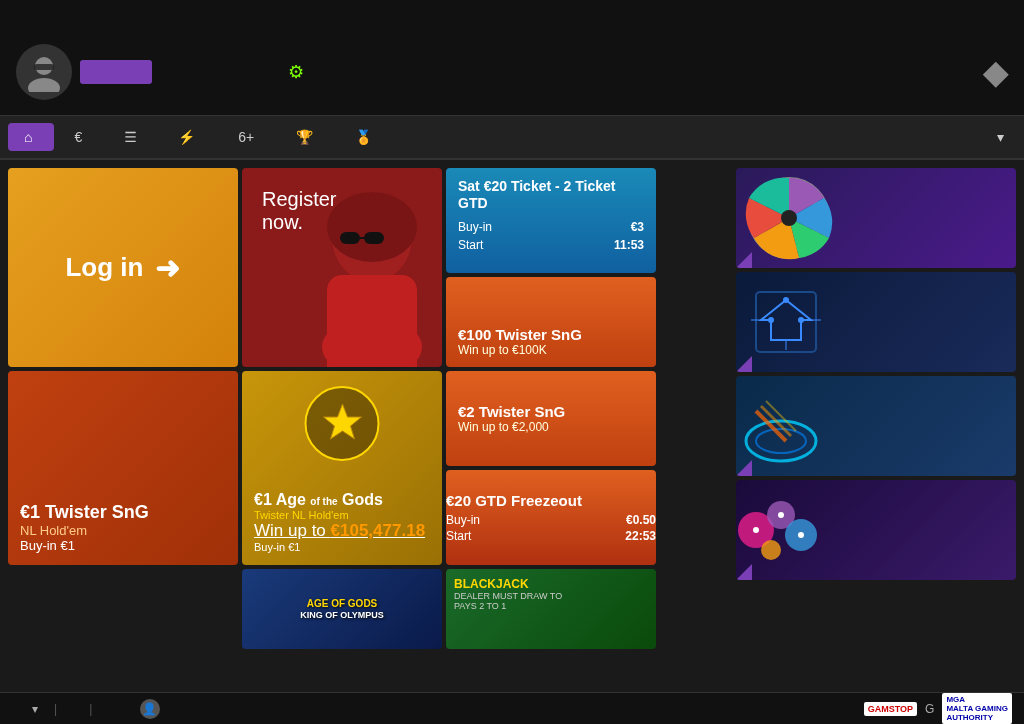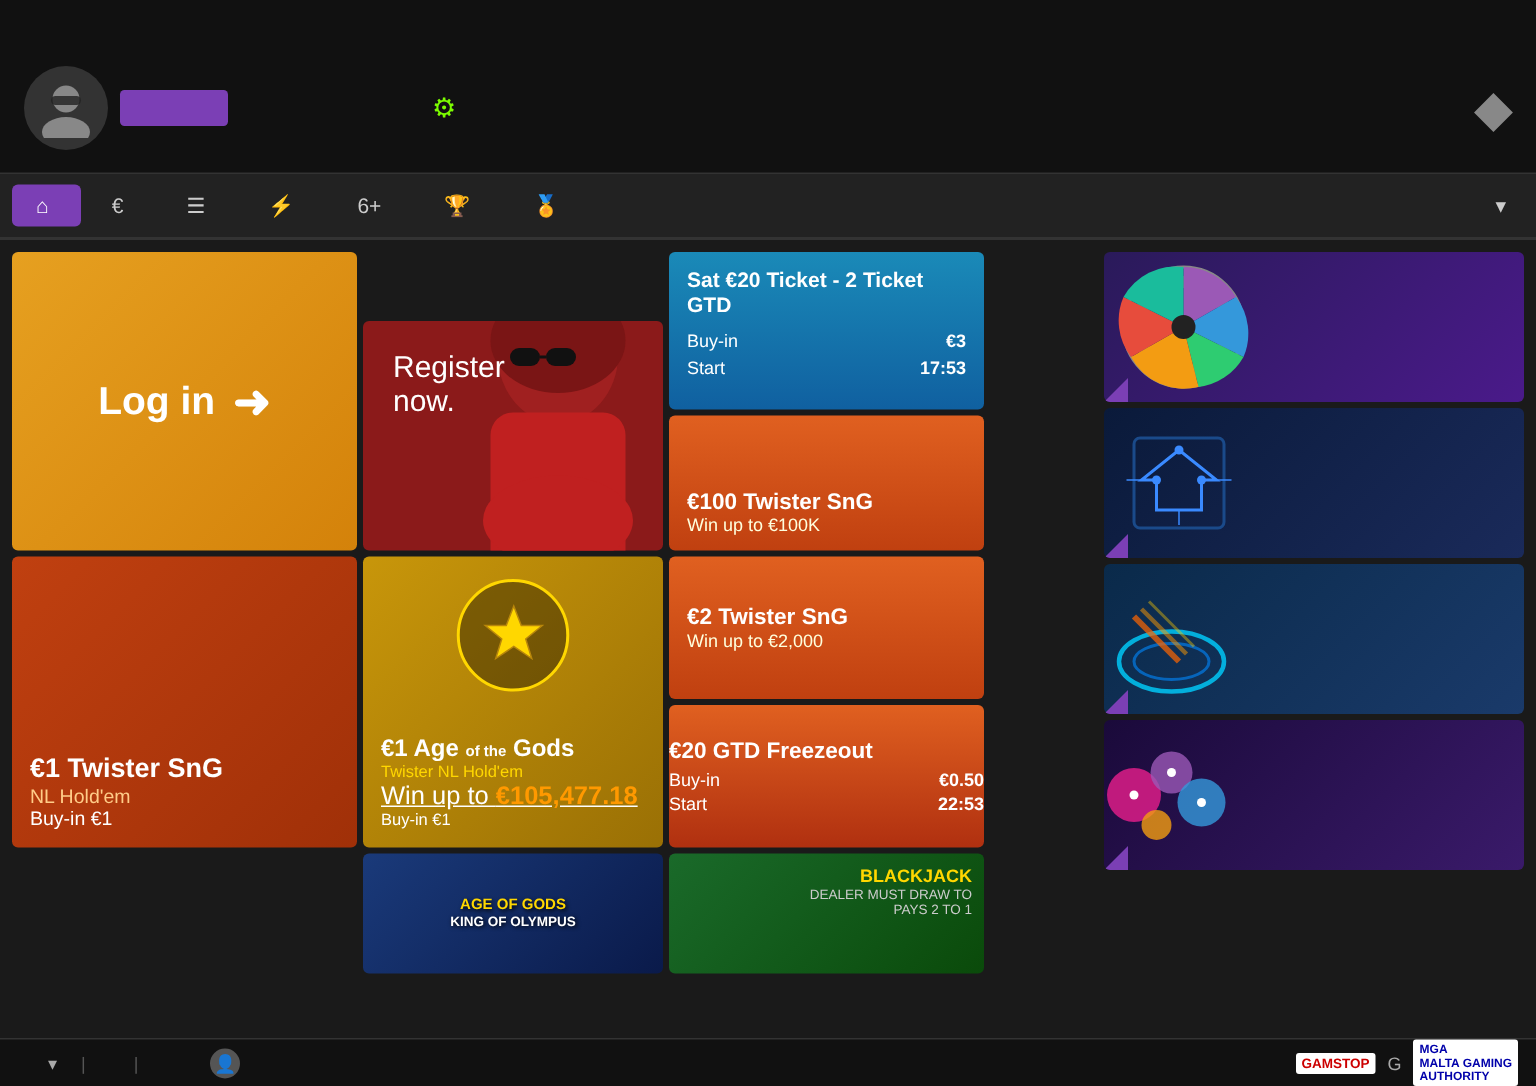--- a/index.html
+++ b/index.html
@@ -341,41 +341,41 @@
     <span>▾</span>
   </div>
 </div>
 
 <div id="main">
   <div id="left-grid" style="grid-template-rows: 105px 90px 95px 95px 80px;">
       <div class="card" id="card-login" style="background: linear-gradient(135deg, rgb(230, 160, 32), rgb(212, 130, 10)); display: flex; align-items: center; justify-content: center; font-size: 26px; font-weight: bold; color: rgb(255, 255, 255); gap: 12px; grid-area: 1 / 1 / 3;">
         <span>Log in</span>
         <span style="font-size:30px;">➜</span>
       </div>
-      <div class="card" id="card-register" style="background: rgb(139, 26, 26); position: relative; overflow: hidden; grid-area: 1 / 2 / 3; margin-top: 46px;">
+      <div class="card" id="card-register" style="background: rgb(139, 26, 26); position: relative; overflow: hidden; grid-area: 1 / 2 / 3;">
     <span style="position:absolute;top:20px;left:20px;font-size:20px;color:#fff;z-index:2;">Register<br>now.</span>
     <svg width="200" height="200" viewBox="0 0 200 200" style="position:absolute;right:-10px;bottom:-10px;">
       <ellipse cx="120" cy="60" rx="40" ry="45" fill="#a02020"></ellipse>
       <ellipse cx="120" cy="50" rx="45" ry="35" fill="#7a1515"></ellipse>
       <rect x="88" y="55" width="20" height="12" rx="6" fill="#111"></rect>
       <rect x="112" y="55" width="20" height="12" rx="6" fill="#111"></rect>
       <line x1="108" y1="61" x2="112" y2="61" stroke="#111" stroke-width="2"></line>
       <rect x="75" y="98" width="90" height="110" rx="15" fill="#c02020"></rect>
       <ellipse cx="120" cy="170" rx="50" ry="30" fill="#c02020"></ellipse>
     </svg>
   </div>
       <div class="card" style="background: linear-gradient(rgb(26, 138, 184), rgb(16, 96, 160)); padding: 10px 12px; display: flex; flex-direction: column; grid-area: 1 / 3;">
     <div style="font-size:14px;font-weight:bold;line-height:1.2;">Sat €20 Ticket - 2 Ticket GTD</div>
     <div style="display:flex;justify-content:space-between;font-size:12px;margin-top:8px;">
           <span>Buy-in</span>
           <span style="font-weight:bold;">€3</span>
         </div>
     <div style="display:flex;justify-content:space-between;font-size:12px;margin-top:4px;">
           <span>Start</span>
-          <span style="font-weight:bold;">17:53</span>
+          <span style="font-weight:bold;">11:53</span>
         </div>
   </div>
       <div class="card" style="background: linear-gradient(rgb(224, 96, 32), rgb(192, 64, 16)); padding: 10px 12px; display: flex; flex-direction: column; justify-content: flex-end; grid-area: 2 / 3;">
     <div style="font-size:15px;font-weight:bold;">€100 Twister SnG</div>
     <div style="font-size:12px;color:#ffd;">Win up to €100K</div>
   </div>
       <div class="card" id="card-twister1-new" style="background: linear-gradient(135deg, rgb(192, 64, 16), rgb(160, 48, 8)); padding: 12px; display: flex; flex-direction: column; justify-content: flex-end; grid-area: 3 / 1 / 5;">
     <div style="font-size:18px;font-weight:bold;">€1 Twister SnG</div>
     <div style="font-size:13px;color:#ffcc88;">NL Hold'em</div>
     <div style="font-size:13px;">Buy-in €1</div>
@@ -402,21 +402,21 @@
           <span style="font-weight:bold;">€0.50</span>
         </div>
     <div style="display:flex;justify-content:space-between;font-size:12px;margin-top:2px;">
           <span>Start</span>
           <span style="font-weight:bold;">22:53</span>
         </div>
   </div>
       <div class="card" style="background: linear-gradient(135deg, rgb(26, 58, 122), rgb(10, 26, 74)); display: flex; align-items: center; justify-content: center; grid-area: 5 / 2;">
         <div style="font-size:10px;font-weight:bold;text-align:center;text-shadow:1px 1px 3px #000;color:#ffd700;">AGE OF GODS<br><span style="font-size:9px;color:#fff;">KING OF OLYMPUS</span></div>
       </div>
-      <div class="card" style="background: linear-gradient(135deg, rgb(26, 106, 42), rgb(10, 74, 10)); display: flex; align-items: flex-end; justify-content: flex-start; padding: 8px; flex-direction: column; grid-area: 5 / 3;">
+      <div class="card" style="background: linear-gradient(135deg, rgb(26, 106, 42), rgb(10, 74, 10)); display: flex; align-items: flex-start; justify-content: flex-start; padding: 8px; flex-direction: column; grid-area: 5 / 3;">
     <div style="font-size:12px;font-weight:bold;color:#ffd700;">BLACKJACK</div>
     <div style="font-size:9px;color:#ccc;">DEALER MUST DRAW TO</div>
     <div style="font-size:9px;color:#ccc;">PAYS 2 TO 1</div>
   </div>
     </div>
 
   <div id="right-sidebar">
     <div class="promo-card" id="promo-wheel">
       <div class="promo-corner"></div>
 

